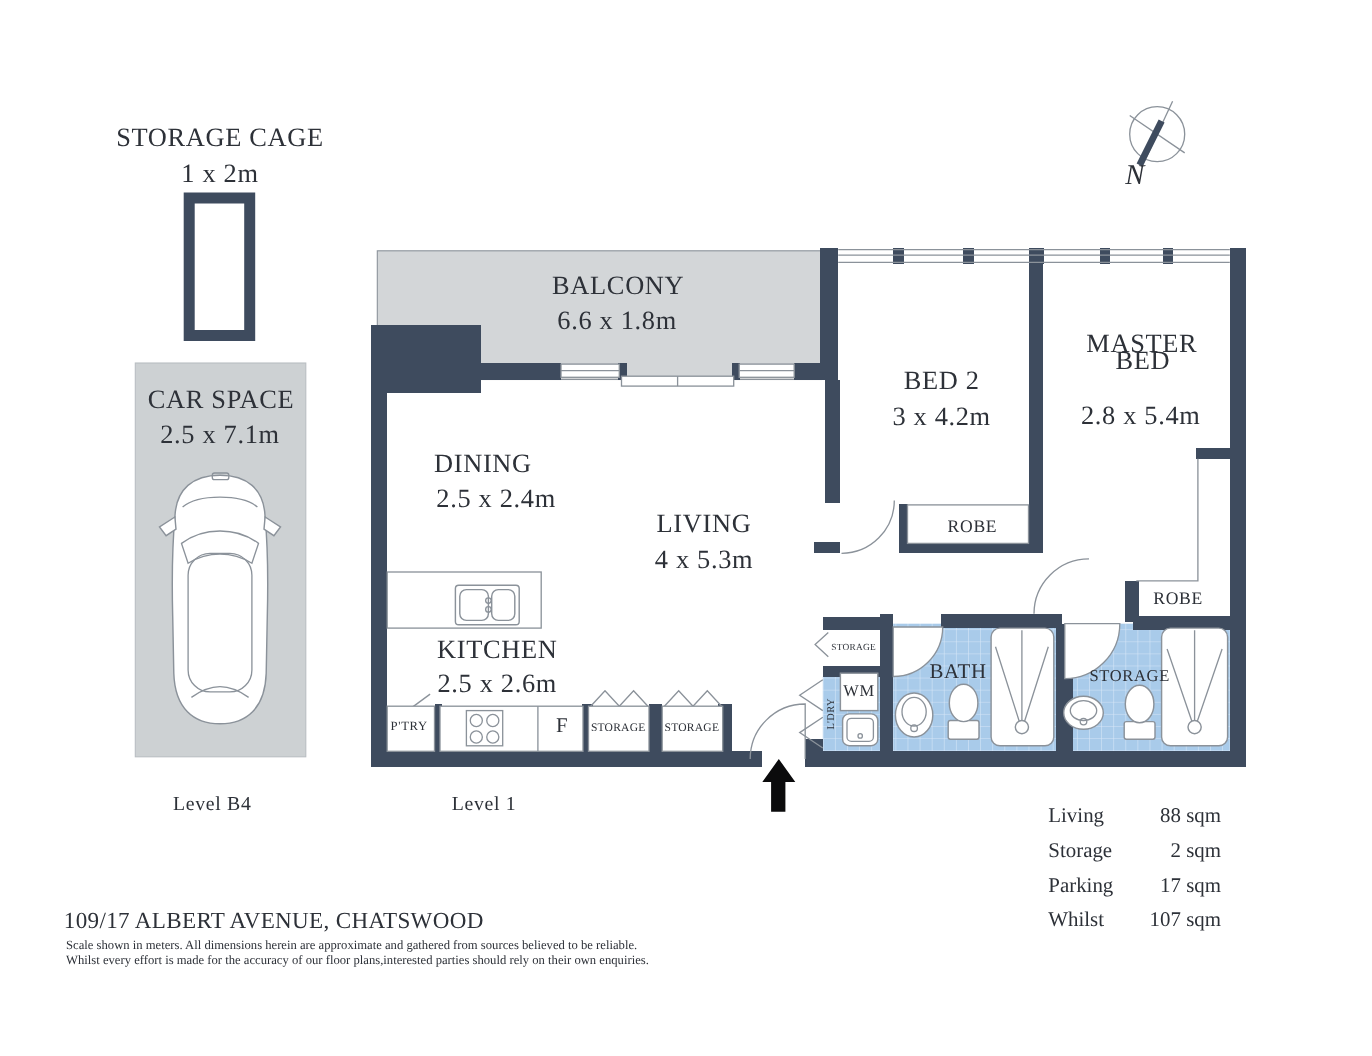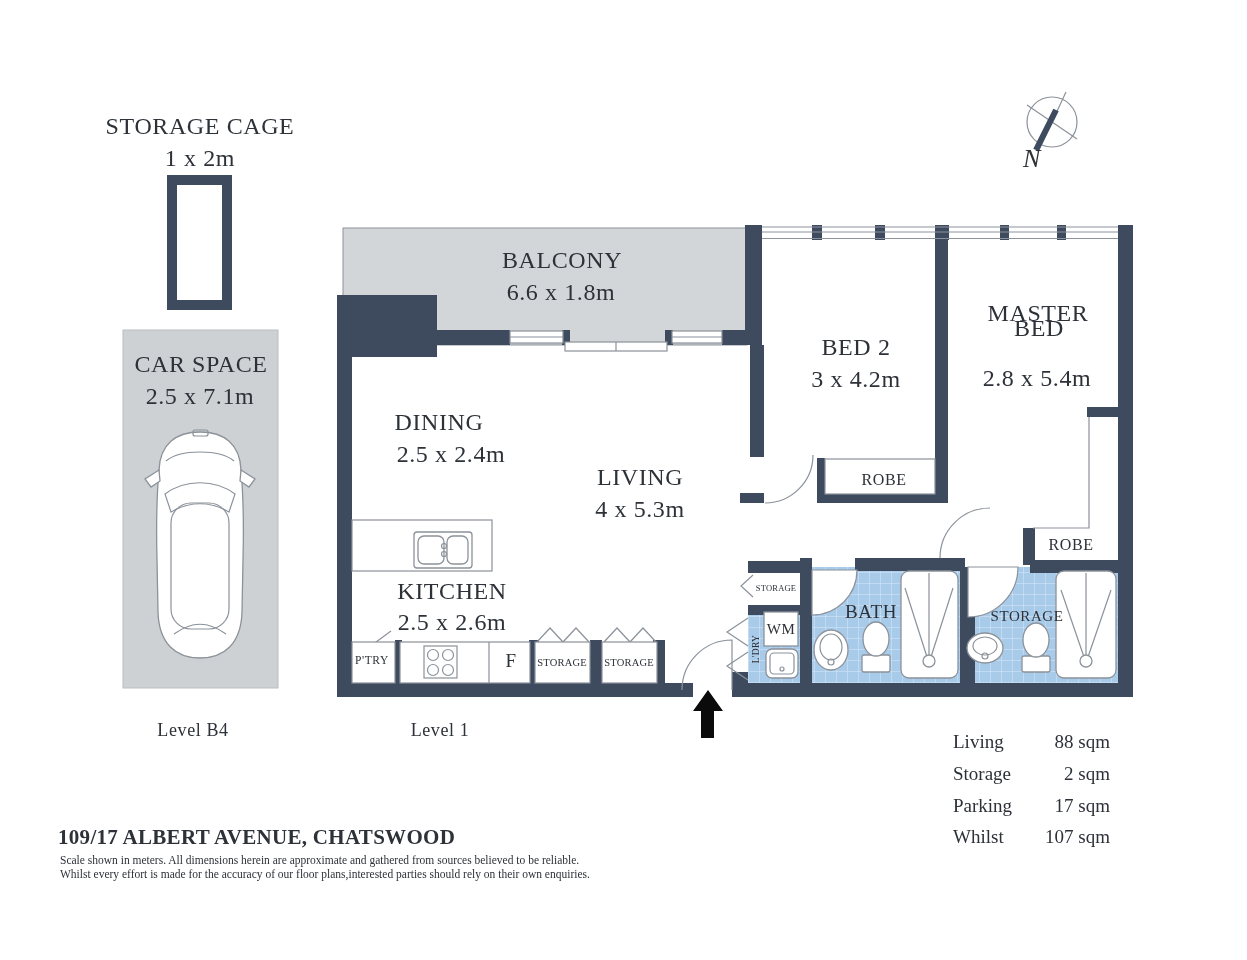--- a/index.html
+++ b/index.html
@@ -275,17 +275,17 @@
     <div class="area-row" style="top:806px">
       <span>Parking</span>
       <span>17 sqm</span>
     </div>
     <div class="area-row" style="top:837px">
       <span>Whilst</span>
       <span>107 sqm</span>
     </div>
   </div>
 
-  <div class="lbl-left" style="left:58px;top:837px;font-size:21px;font-weight:700;letter-spacing:0.3px">109/17 ALBERT AVENUE, CHATSWOOD</div>
+  <div class="lbl-left" style="left:58px;top:837px;font-size:21px;font-weight:400;letter-spacing:0.3px">109/17 ALBERT AVENUE, CHATSWOOD</div>
   <div class="lbl-left" style="left:60px;top:860px;font-size:11.5px">Scale shown in meters. All dimensions herein are approximate and gathered from sources believed to be  reliable.</div>
   <div class="lbl-left" style="left:60px;top:874px;font-size:11.5px">Whilst every effort is made for the accuracy of our floor plans,interested parties should rely on their own enquiries.</div>
 
 </div>
 
 </body></html>

